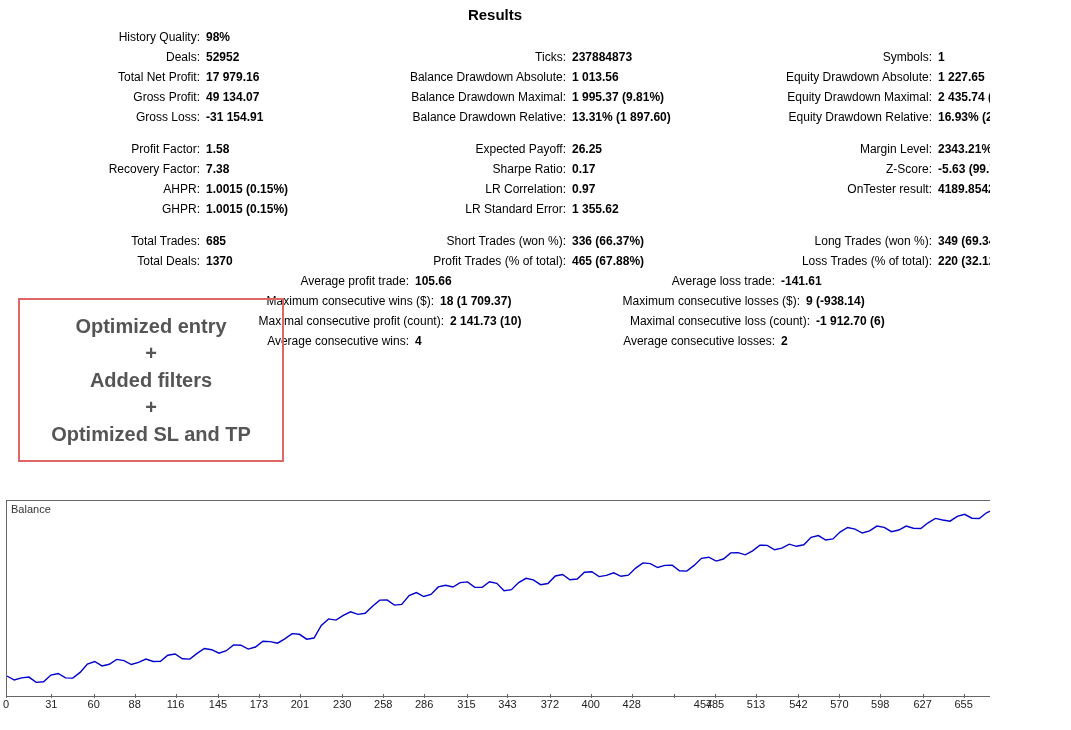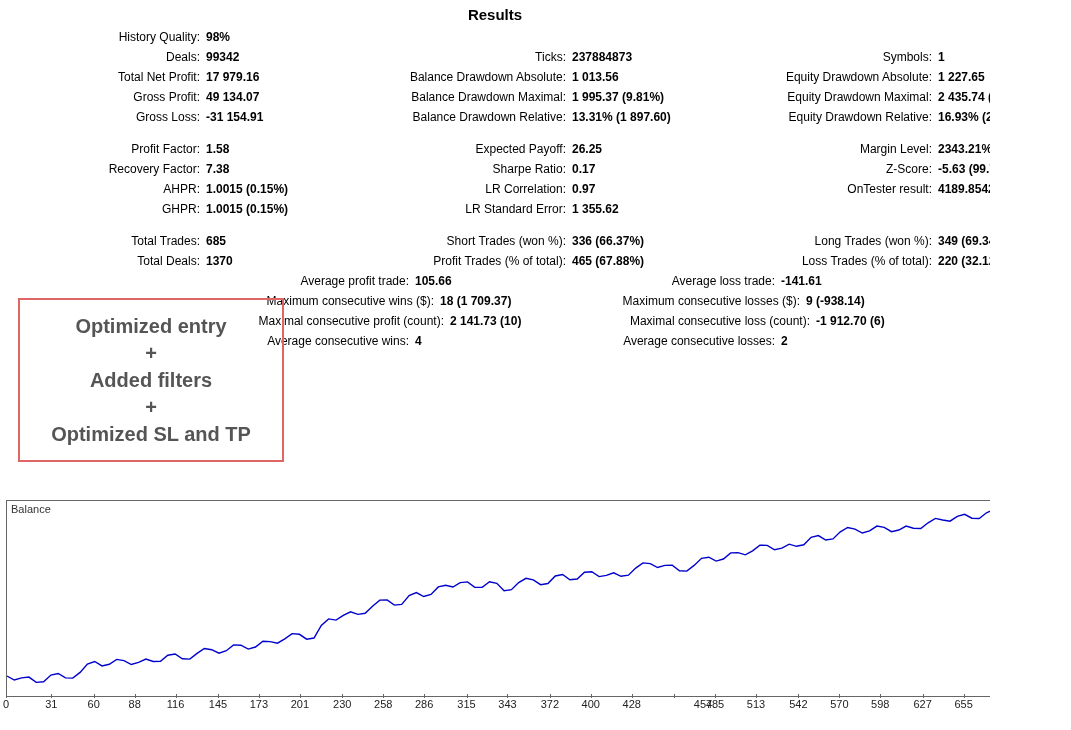--- a/index.html
+++ b/index.html
@@ -41,21 +41,21 @@
             <div class="cell-v">98%</div>
           </div>
         </div>
     <div class="col"></div>
         <div class="col"></div>
   </div>
   <div class="row col3">
     <div class="col">
           <div class="row">
             <div class="cell-l">Deals:</div>
-            <div class="cell-v">99342</div>
+            <div class="cell-v">52952</div>
           </div>
         </div>
     <div class="col">
           <div class="row">
             <div class="cell-l">Ticks:</div>
             <div class="cell-v">237884873</div>
           </div>
         </div>
     <div class="col">
           <div class="row">

